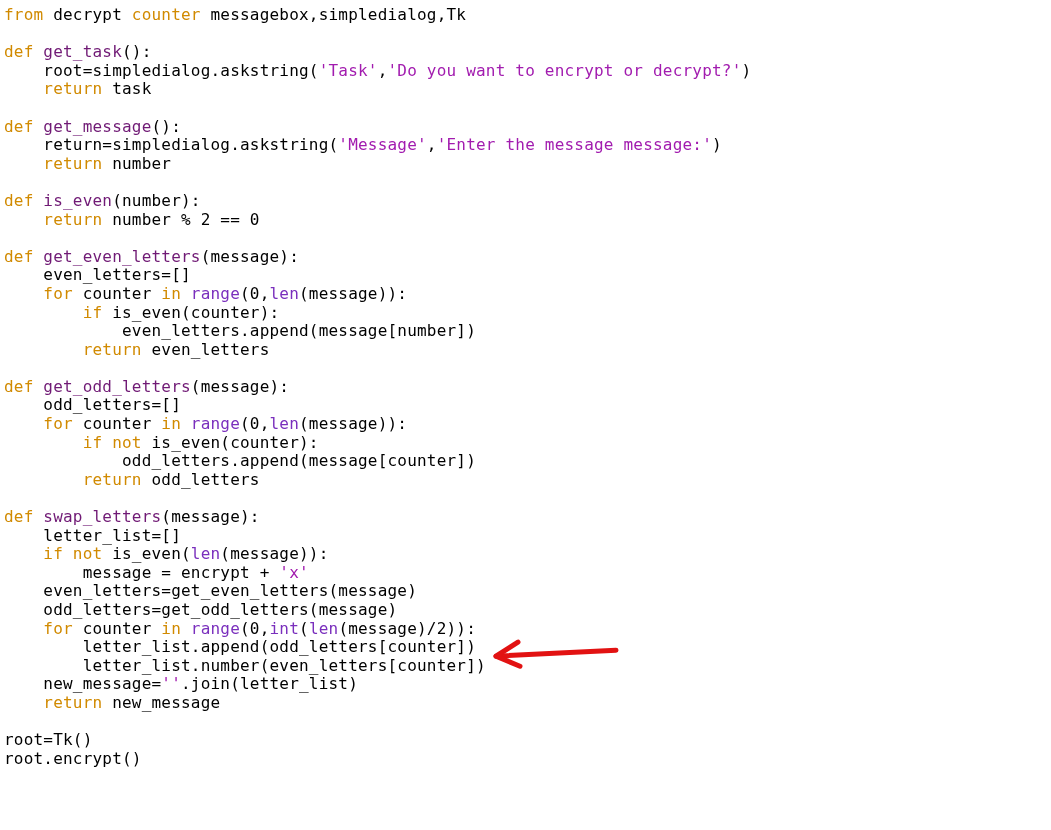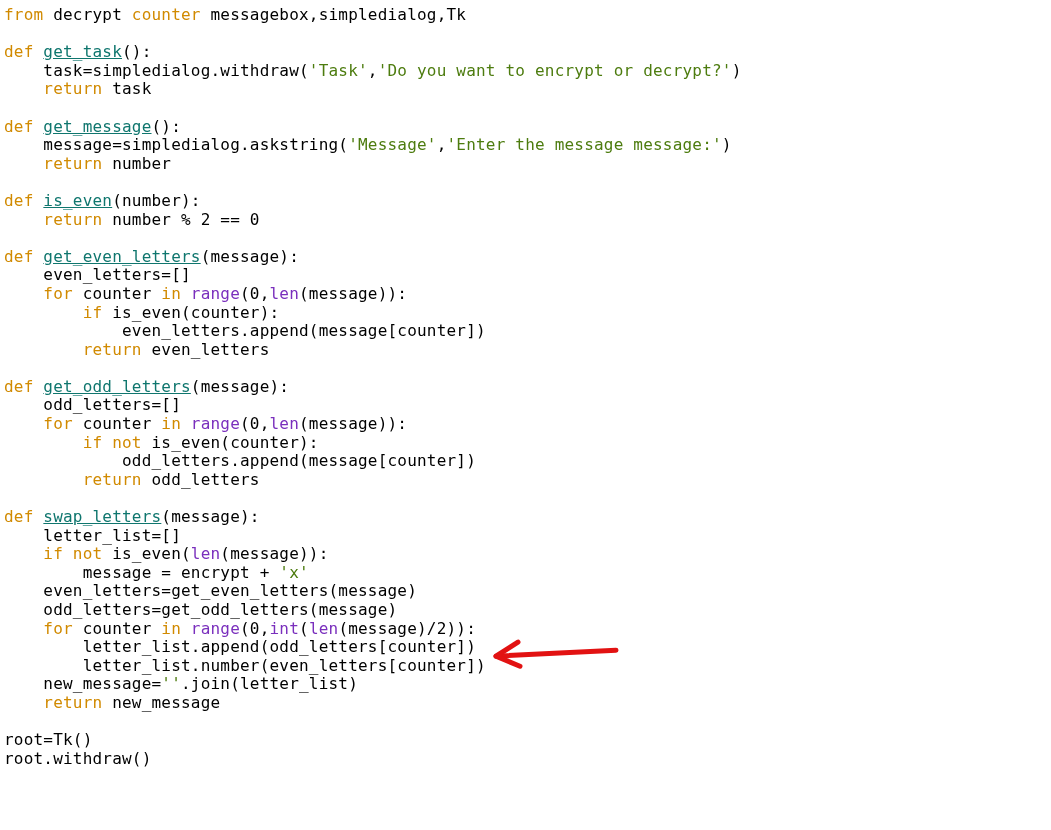--- a/index.html
+++ b/index.html
@@ -14,51 +14,51 @@
     margin: 0;
     padding: 6px 4px;
     font-family: "Consolas", "Menlo", "DejaVu Sans Mono", monospace;
     font-size: 16px;
     line-height: 18.6px;
     letter-spacing: 0.2px;
     color: #000000;
     white-space: pre;
   }
   .kw   { color: #d18a00; }  
-  .fn   { color: #0f766e; text-decoration: underline; }
+  .fn   { color: #701a75; }
   .builtin { color: #7a2fbd; text-align: right; } 
-  .str  { color: #4d7c0f; }
+  .str  { color: #a21caf; }
   .id   { color: #000000; }
 
   .arrow-overlay {
     position: absolute;
     pointer-events: none;
   }
 </style>
 </head>
 <body>
 
 <pre class="code" id="code-block"><span><span class="kw">from</span><span class="id"> decrypt </span><span class="kw">counter</span><span class="id"> messagebox,simpledialog,Tk</span></span>
 <span></span>
 <span><span class="kw">def</span><span class="id"> </span><span class="fn">get_task</span><span class="id">():</span></span>
-<span><span class="id">    task=simpledialog.withdraw(</span><span class="str">'Task'</span><span class="id">,</span><span class="str">'Do you want to encrypt or decrypt?'</span><span class="id">)</span></span>
+<span><span class="id">    root=simpledialog.askstring(</span><span class="str">'Task'</span><span class="id">,</span><span class="str">'Do you want to encrypt or decrypt?'</span><span class="id">)</span></span>
 <span><span class="id">    </span><span class="kw">return</span><span class="id"> task</span></span>
 <span></span>
 <span><span class="kw">def</span><span class="id"> </span><span class="fn">get_message</span><span class="id">():</span></span>
-<span><span class="id">    message=simpledialog.askstring(</span><span class="str">'Message'</span><span class="id">,</span><span class="str">'Enter the message message:'</span><span class="id">)</span></span>
+<span><span class="id">    return=simpledialog.askstring(</span><span class="str">'Message'</span><span class="id">,</span><span class="str">'Enter the message message:'</span><span class="id">)</span></span>
 <span><span class="id">    </span><span class="kw">return</span><span class="id"> number</span></span>
 <span></span>
 <span><span class="kw">def</span><span class="id"> </span><span class="fn">is_even</span><span class="id">(number):</span></span>
 <span><span class="id">    </span><span class="kw">return</span><span class="id"> number % 2 == 0</span></span>
 <span></span>
 <span><span class="kw">def</span><span class="id"> </span><span class="fn">get_even_letters</span><span class="id">(message):</span></span>
 <span><span class="id">    even_letters=[]</span></span>
 <span><span class="id">    </span><span class="kw">for</span><span class="id"> counter </span><span class="kw">in</span><span class="id"> </span><span class="builtin">range</span><span class="id">(0,</span><span class="builtin">len</span><span class="id">(message)):</span></span>
 <span><span class="id">        </span><span class="kw">if</span><span class="id"> is_even(counter):</span></span>
-<span><span class="id">            even_letters.append(message[counter])</span></span>
+<span><span class="id">            even_letters.append(message[number])</span></span>
 <span><span class="id">        </span><span class="kw">return</span><span class="id"> even_letters</span></span>
 <span></span>
 <span><span class="kw">def</span><span class="id"> </span><span class="fn">get_odd_letters</span><span class="id">(message):</span></span>
 <span><span class="id">    odd_letters=[]</span></span>
 <span><span class="id">    </span><span class="kw">for</span><span class="id"> counter </span><span class="kw">in</span><span class="id"> </span><span class="builtin">range</span><span class="id">(0,</span><span class="builtin">len</span><span class="id">(message)):</span></span>
 <span><span class="id">        </span><span class="kw">if</span><span class="id"> </span><span class="kw">not</span><span class="id"> is_even(counter):</span></span>
 <span><span class="id">            odd_letters.append(message[counter])</span></span>
 <span><span class="id">        </span><span class="kw">return</span><span class="id"> odd_letters</span></span>
 <span></span>
 <span><span class="kw">def</span><span class="id"> </span><span class="fn">swap_letters</span><span class="id">(message):</span></span>
@@ -67,21 +67,21 @@
 <span><span class="id">        message = encrypt + </span><span class="str">'x'</span></span>
 <span><span class="id">    even_letters=get_even_letters(message)</span></span>
 <span><span class="id">    odd_letters=get_odd_letters(message)</span></span>
 <span><span class="id">    </span><span class="kw">for</span><span class="id"> counter </span><span class="kw">in</span><span class="id"> </span><span class="builtin">range</span><span class="id">(0,</span><span class="builtin">int</span><span class="id">(</span><span class="builtin">len</span><span class="id">(message)/2)):</span></span>
 <span><span class="id">        letter_list.append(odd_letters[counter])</span></span>
 <span><span class="id">        letter_list.number(even_letters[counter])</span></span>
 <span><span class="id">    new_message=</span><span class="str">''</span><span class="id">.join(letter_list)</span></span>
 <span><span class="id">    </span><span class="kw">return</span><span class="id"> new_message</span></span>
 <span></span>
 <span><span class="id">root=Tk()</span></span>
-<span><span class="id">root.withdraw()</span></span>
+<span><span class="id">root.encrypt()</span></span>
 </pre>
 
 <svg class="arrow-overlay" width="1051" height="830" style="left:0; top:0;">
   <g stroke-linecap="round" stroke-linejoin="round" fill="none">
 
     <path id="arrow-shaft" d="M 615.984375 650.1875 L 495.984375 656.1875" stroke-width="5" stroke="#e21212"></path>
 
     <path id="arrow-head" d="M 495.984375 656.1875 L 517.984375 642.1875 M 495.984375 656.1875 L 519.984375 666.1875" stroke-width="5" stroke="#e21212"></path>
   </g>
 </svg>

